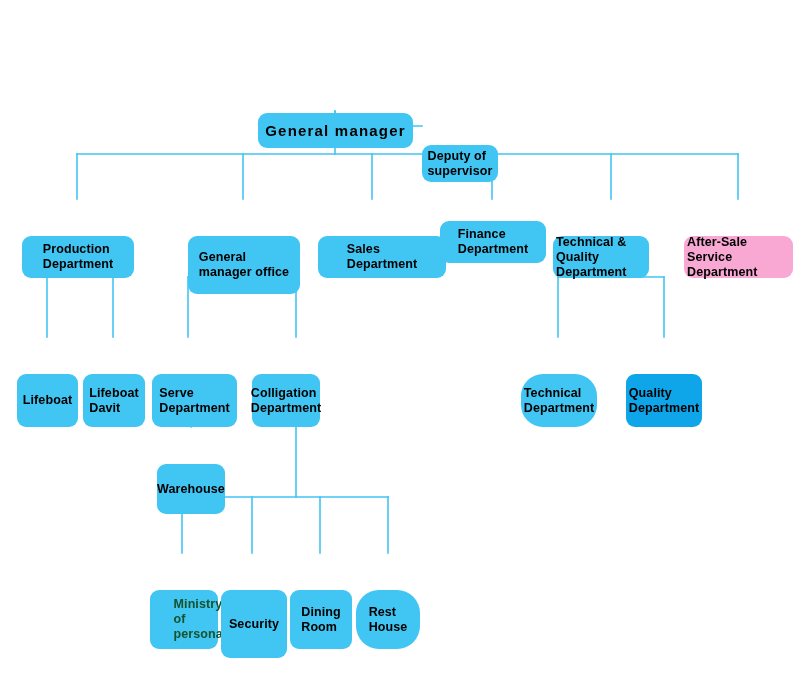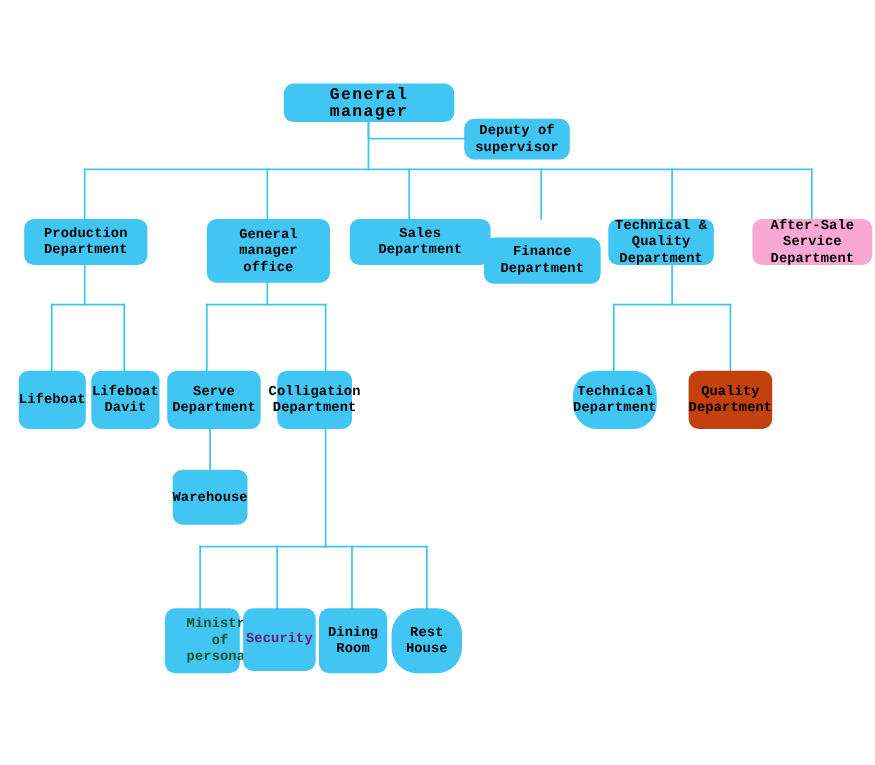--- a/index.html
+++ b/index.html
@@ -27,29 +27,29 @@
     height: 695px;
   }
   .node {
     position: absolute;
     box-sizing: border-box;
     background: #41C5F2;
     border-radius: 9px;
     display: flex;
     align-items: center;
     justify-content: center;
-    text-align: center;
     color: #000000;
-    font-family: Liberation Mono, monospace;
+    font-family: Liberation Sans, sans-serif;
     font-size: 12.5px;
     font-weight: 700;
     line-height: 15px;
     letter-spacing: 0.1px;
     padding: 2px 3px;
     z-index: 2;
+    margin-top: 37px;
   }
   .node.title-node {
     font-size: 15px;
     letter-spacing: 1.2px;
     font-weight: 700;
   }
   .node-label {
     display: block;
     white-space: pre-line;
   }
@@ -88,37 +88,37 @@
         <polyline points="182,497 182,553" fill="none" stroke="#41C5F2" stroke-width="1.6" stroke-linecap="square"></polyline>
         <polyline points="252,497 252,553" fill="none" stroke="#41C5F2" stroke-width="1.6" stroke-linecap="square"></polyline>
         <polyline points="320,497 320,553" fill="none" stroke="#41C5F2" stroke-width="1.6" stroke-linecap="square"></polyline>
         <polyline points="388,497 388,553" fill="none" stroke="#41C5F2" stroke-width="1.6" stroke-linecap="square"></polyline>
       </g>
   </svg>
   <div id="nodes">
       <div class="node title-node" style="left: 258px; top: 76px; width: 155px; height: 35px; background: rgb(65, 197, 242); color: rgb(0, 0, 0);">
         <span class="node-label">General manager</span>
       </div>
-      <div class="node" style="left: 422px; top: 108px; width: 96px; height: 37px; background: rgb(65, 197, 242); color: rgb(0, 0, 0);">
+      <div class="node" style="left: 422px; top: 108px; width: 76px; height: 37px; background: rgb(65, 197, 242); color: rgb(0, 0, 0);">
         <span class="node-label">Deputy of
 supervisor</span>
       </div>
       <div class="node" style="left: 22px; top: 199px; width: 112px; height: 42px; background: rgb(65, 197, 242); color: rgb(0, 0, 0);">
         <span class="node-label">Production
 Department</span>
       </div>
       <div class="node" style="left: 188px; top: 199px; width: 112px; height: 58px; background: rgb(65, 197, 242); color: rgb(0, 0, 0);">
         <span class="node-label">General
 manager office</span>
       </div>
       <div class="node" style="left: 318px; top: 199px; width: 128px; height: 42px; background: rgb(65, 197, 242); color: rgb(0, 0, 0);">
         <span class="node-label">Sales
 Department</span>
       </div>
-      <div class="node" style="left: 440px; top: 216px; width: 106px; height: 42px; background: rgb(65, 197, 242); color: rgb(0, 0, 0);">
+      <div class="node" style="left: 440px; top: 184px; width: 106px; height: 42px; background: rgb(65, 197, 242); color: rgb(0, 0, 0);">
         <span class="node-label">Finance
 Department</span>
       </div>
       <div class="node" style="left: 553px; top: 199px; width: 96px; height: 42px; background: rgb(65, 197, 242); color: rgb(0, 0, 0);">
         <span class="node-label">Technical &amp; Quality
 Department</span>
       </div>
       <div class="node" style="left: 684px; top: 199px; width: 109px; height: 42px; background: #f9a8d4; color: rgb(0, 0, 0);">
         <span class="node-label">After-Sale
 Service Department</span>
@@ -135,32 +135,32 @@
 Department</span>
       </div>
       <div class="node" style="left: 252px; top: 337px; width: 68px; height: 53px; background: rgb(65, 197, 242); color: rgb(0, 0, 0);">
         <span class="node-label">Colligation
 Department</span>
       </div>
       <div class="node" style="left: 521px; top: 337px; width: 76px; height: 53px; background: rgb(65, 197, 242); color: rgb(0, 0, 0); border-radius: 22px;">
         <span class="node-label">Technical
 Department</span>
       </div>
-      <div class="node" style="left: 626px; top: 337px; width: 76px; height: 53px; background: #c2410c; color: rgb(0, 0, 0);">
+      <div class="node" style="left: 626px; top: 337px; width: 76px; height: 53px; background: #0ea5e9; color: rgb(0, 0, 0);">
         <span class="node-label">Quality
 Department</span>
       </div>
       <div class="node" style="left: 157px; top: 427px; width: 68px; height: 50px; background: rgb(65, 197, 242); color: rgb(0, 0, 0);">
         <span class="node-label">Warehouse</span>
       </div>
       <div class="node" style="left: 150px; top: 553px; width: 68px; height: 59px; background: rgb(65, 197, 242); color: #14532d; padding-left: 35px;">
         <span class="node-label">Ministry
 of  personal</span>
       </div>
-      <div class="node" style="left: 221px; top: 553px; width: 66px; height: 57px; background: rgb(65, 197, 242); color: #701a75;">
+      <div class="node" style="left: 221px; top: 553px; width: 66px; height: 68px; background: rgb(65, 197, 242); color: #000000;">
         <span class="node-label">Security</span>
       </div>
       <div class="node" style="left: 290px; top: 553px; width: 62px; height: 59px; background: rgb(65, 197, 242); color: rgb(0, 0, 0);">
         <span class="node-label">Dining
 Room</span>
       </div>
       <div class="node" style="left: 356px; top: 553px; width: 64px; height: 59px; background: rgb(65, 197, 242); color: rgb(0, 0, 0); border-radius: 23px;">
         <span class="node-label">Rest
 House</span>
       </div>

